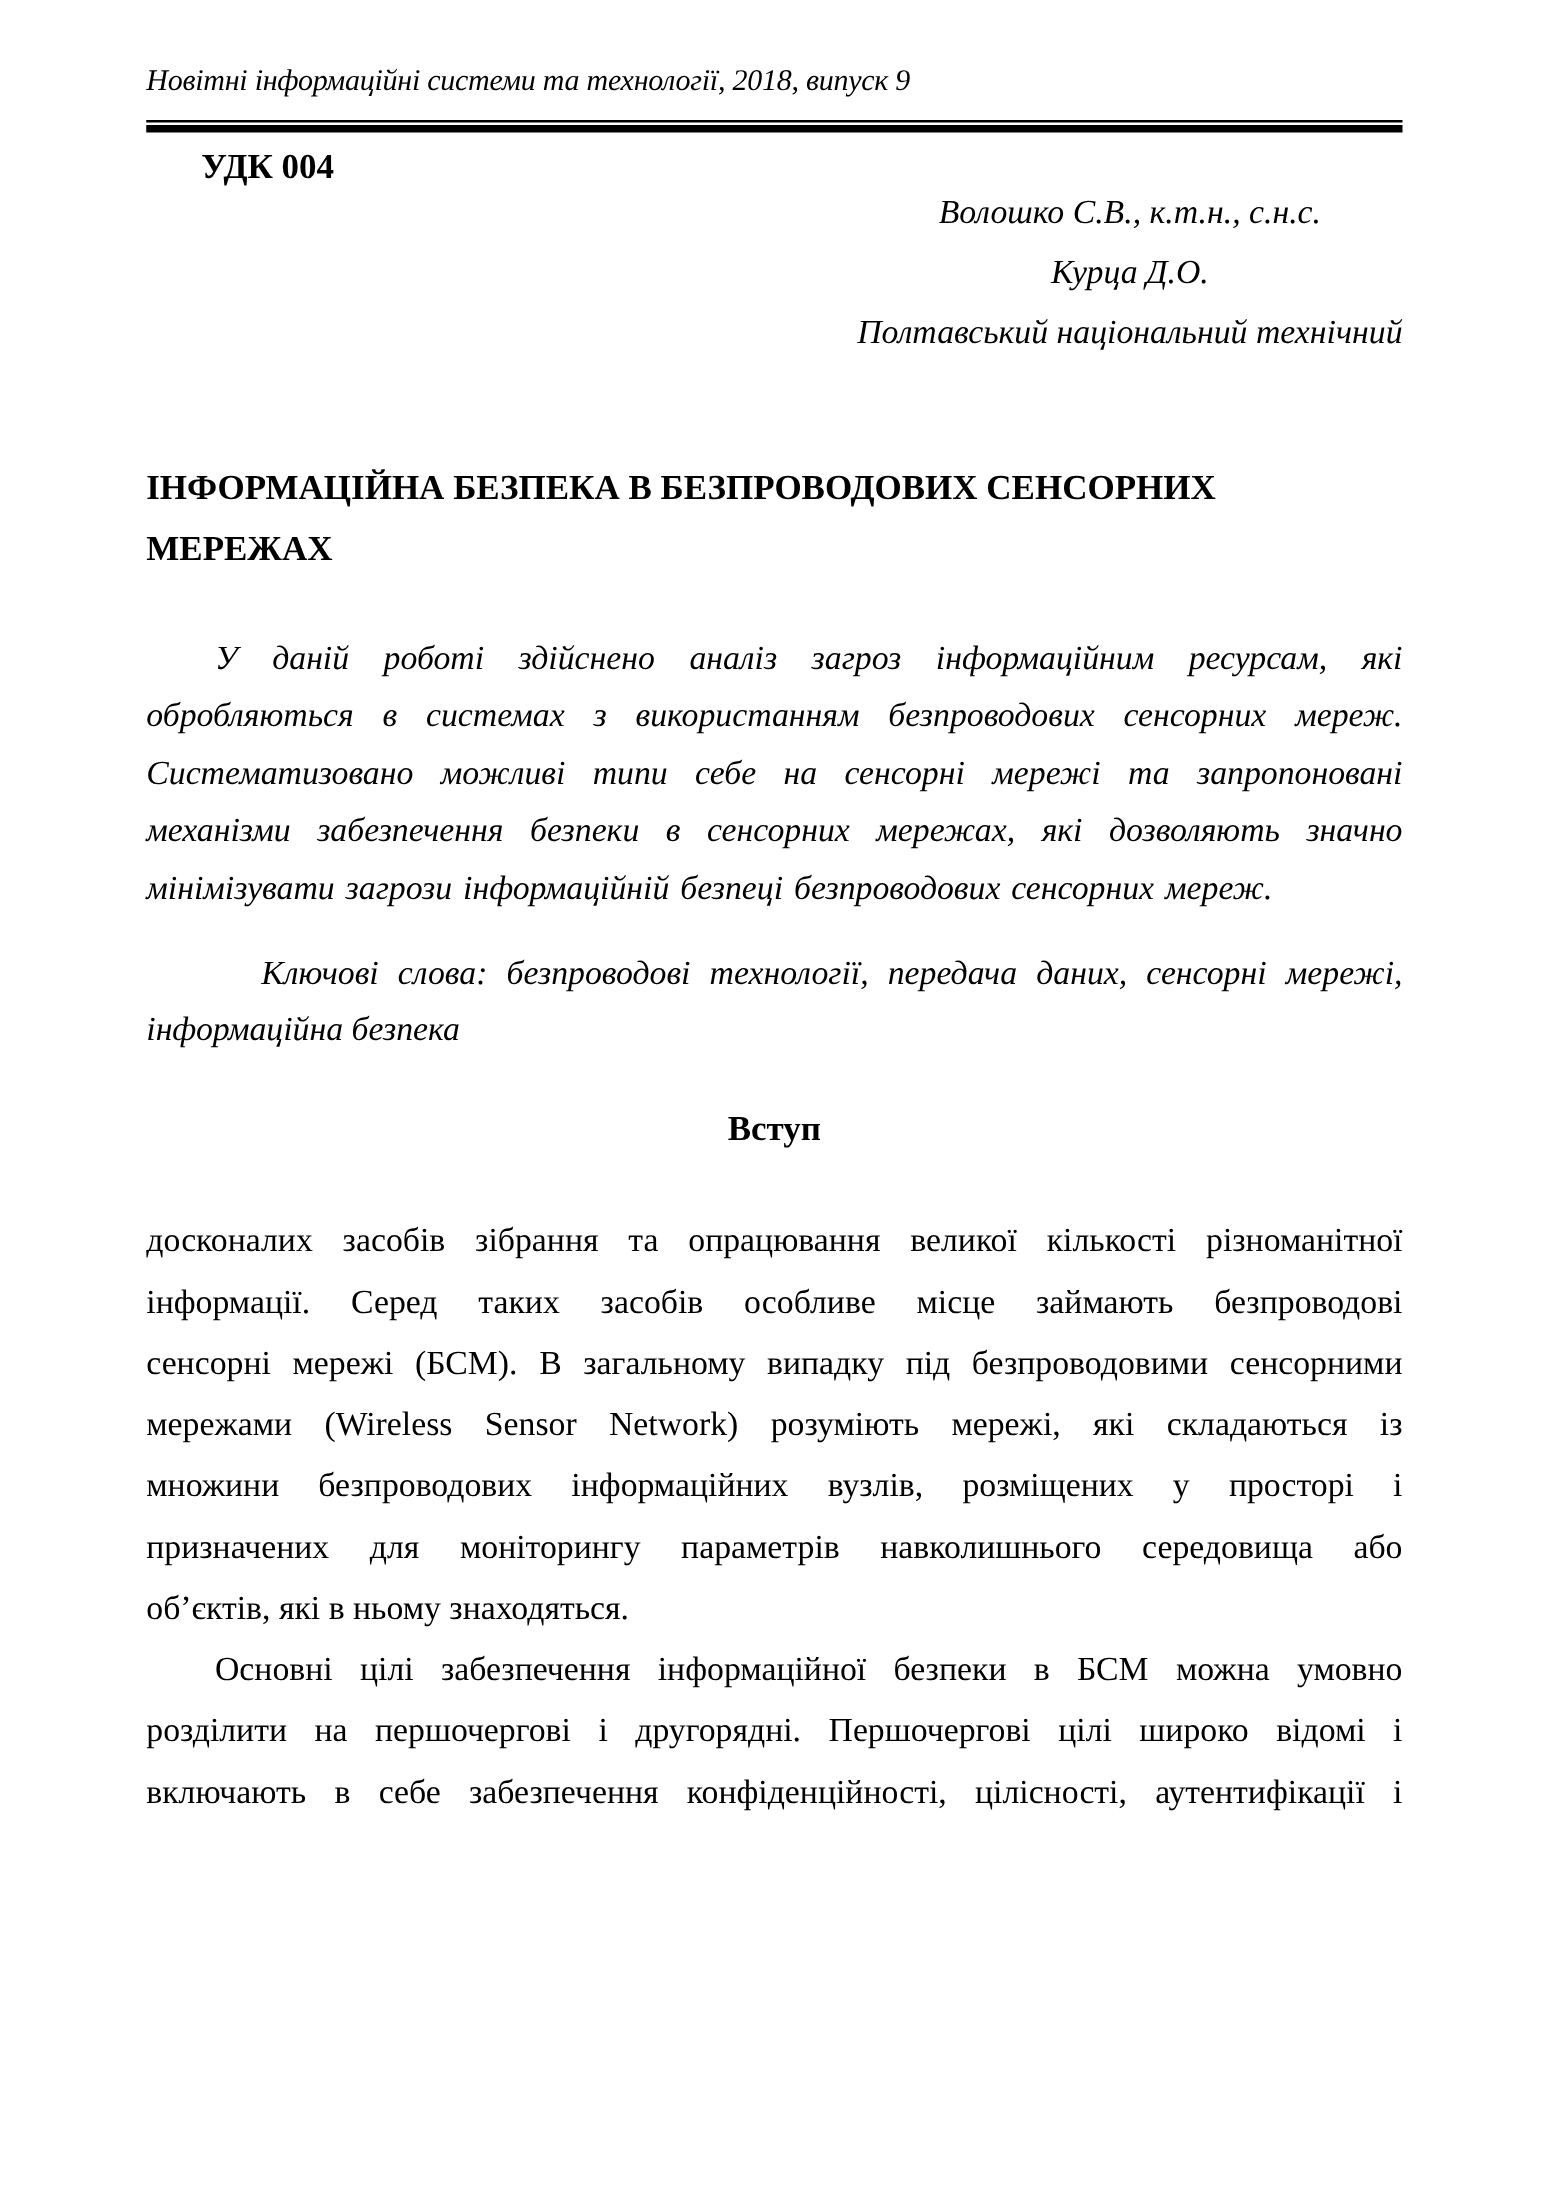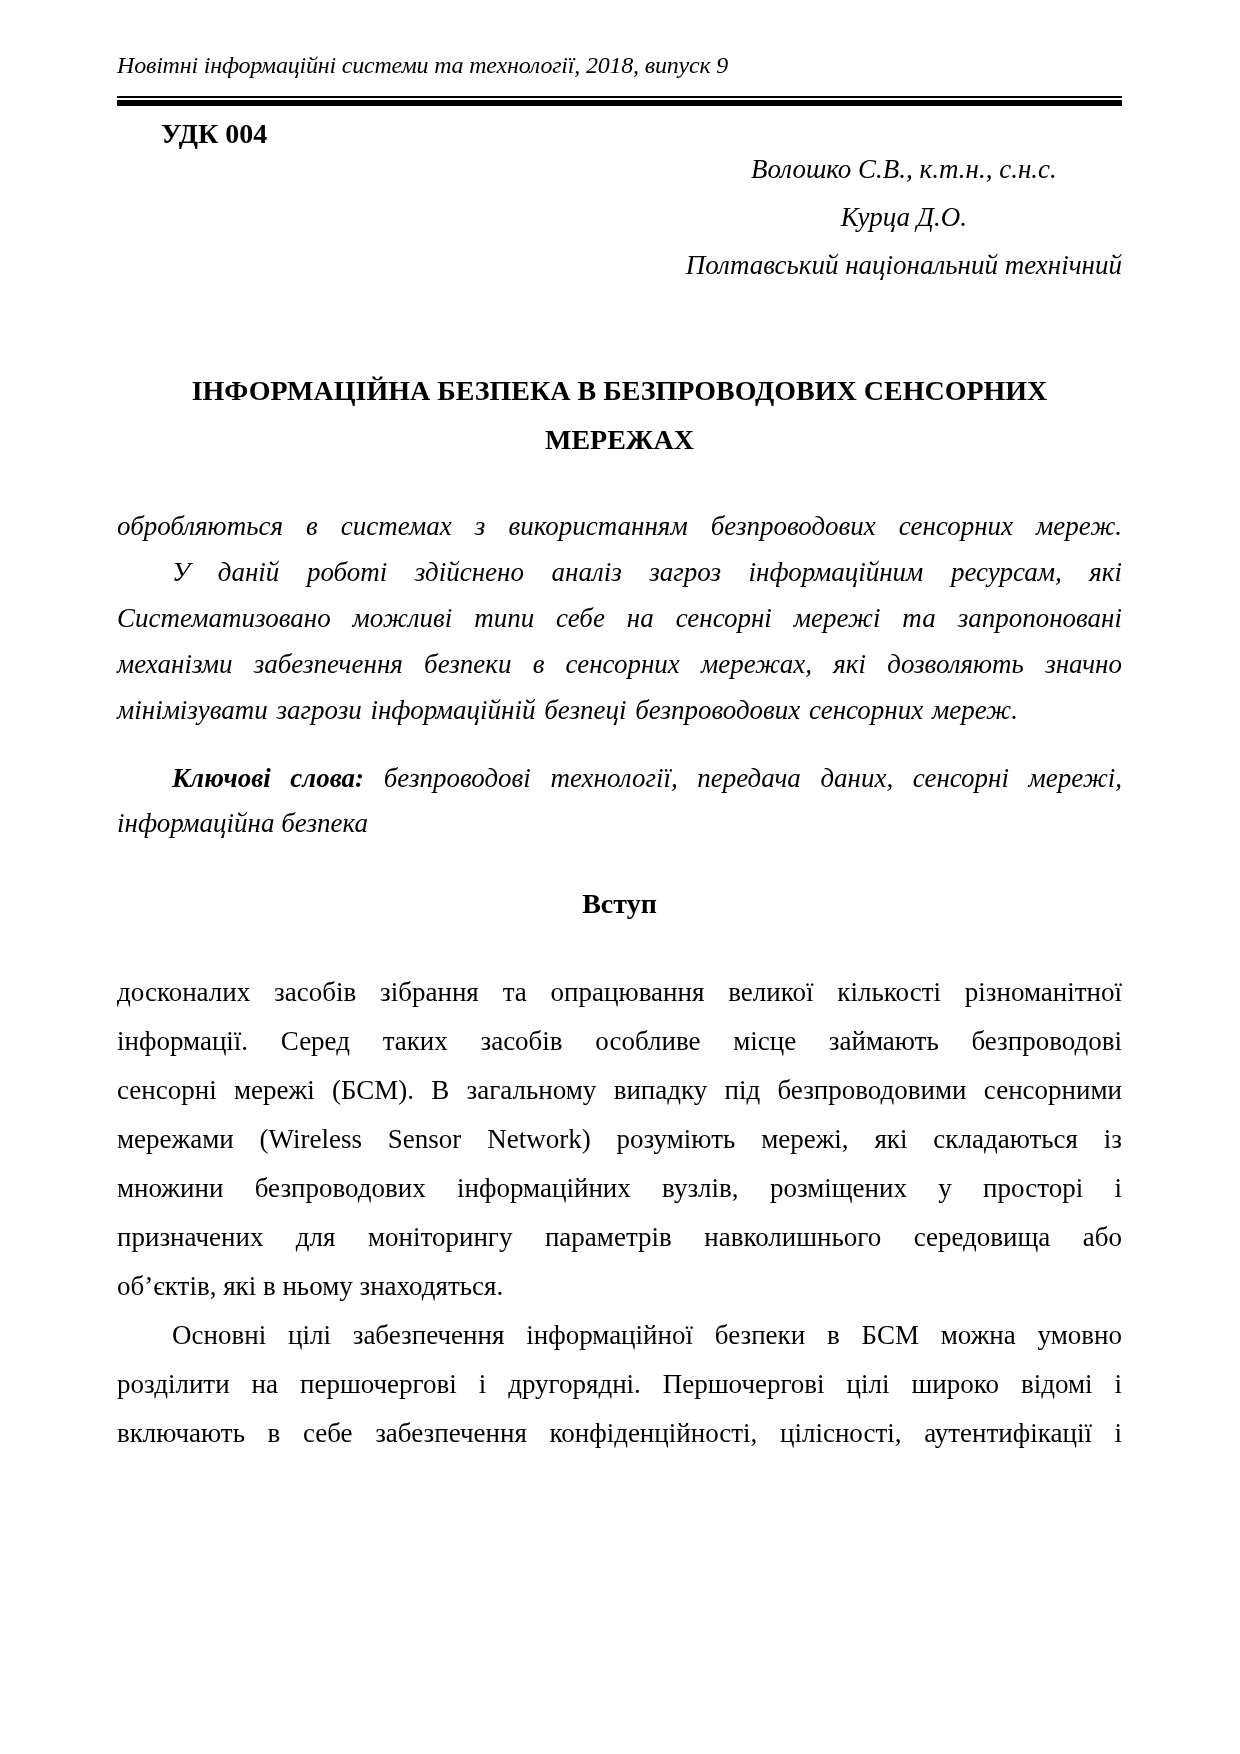--- a/index.html
+++ b/index.html
@@ -11,33 +11,33 @@
   .running-header {
     position: absolute; top: 52px; left: 0;
     font-style: italic; font-size: 24px; letter-spacing: -0.2px; white-space: nowrap;
   }
   .rule-thin { position: absolute; top: 96px; left: 0; width: 1005px; height: 2px; background: #000; }
   .rule-thick { position: absolute; top: 100px; left: 0; width: 1005px; height: 6px; background: #000; }
   .udk { position: absolute; top: 118px; left: 0; font-weight: bold; font-size: 28px; margin-left: 44px; }
   .authors { position: absolute; top: 145px; right: 0; text-align: center; font-style: italic; font-size: 27px; line-height: 48px; }
   .authors div { white-space: nowrap; }
   .title {
-    position: absolute; top: 366px; left: 0; width: 1005px; text-align: center;
+    position: absolute; top: 366px; left: 0; width: 1005px; text-align: left;
     font-weight: bold; font-size: 28px; line-height: 49px;
   }
   .abstract {
     position: absolute; top: 503px; left: 0; width: 1005px;
     font-style: italic; font-size: 27px; line-height: 46px; text-align: justify;
     text-indent: 55px; word-spacing: 2px;
   }
   .keywords {
     position: absolute; top: 756px; left: 0; width: 1005px;
     font-style: italic; font-size: 27px; line-height: 45px; text-indent: 55px; text-align: justify;
   }
-  .keywords b { font-weight: bold; }
+  .keywords b { font-weight: normal; margin-left: 37px; }
   .section-title {
     position: absolute; top: 888px; left: 0; width: 1005px; text-align: center;
     font-weight: bold; font-size: 28px;
   }
   .body-text {
     position: absolute; top: 968px; left: 0; width: 1005px;
     font-size: 27px; line-height: 49px; text-align: justify;
   }
   .line { display: block; text-align: justify; text-align-last: justify; }
   .line.last { text-align-last: left; }
@@ -58,22 +58,22 @@
     <div>Курца Д.О.</div>
     <div>Полтавський національний технічний</div>
   </div>
 
   <div class="title">
     <div>ІНФОРМАЦІЙНА БЕЗПЕКА В БЕЗПРОВОДОВИХ СЕНСОРНИХ</div>
     <div>МЕРЕЖАХ</div>
   </div>
 
   <div class="abstract" style="text-indent:0">
+    <span class="line" style="padding-left:55px">У даній роботі здійснено аналіз загроз інформаційним ресурсам, які</span>
     <span class="line">обробляються в системах з використанням безпроводових сенсорних мереж.</span>
-    <span class="line" style="padding-left:55px">У даній роботі здійснено аналіз загроз інформаційним ресурсам, які</span>
     <span class="line">Систематизовано можливі типи себе на сенсорні мережі та запропоновані</span>
     <span class="line">механізми забезпечення безпеки в сенсорних мережах, які дозволяють значно</span>
     <span class="line last">мінімізувати загрози інформаційній безпеці безпроводових сенсорних мереж.</span>
   </div>
 
   <div class="keywords" style="text-indent:0">
     <span class="line" style="padding-left:55px"><b>Ключові слова:</b><span> безпроводові технології, передача даних, сенсорні мережі,</span></span>
     <span class="line last">інформаційна безпека</span>
   </div>
 

